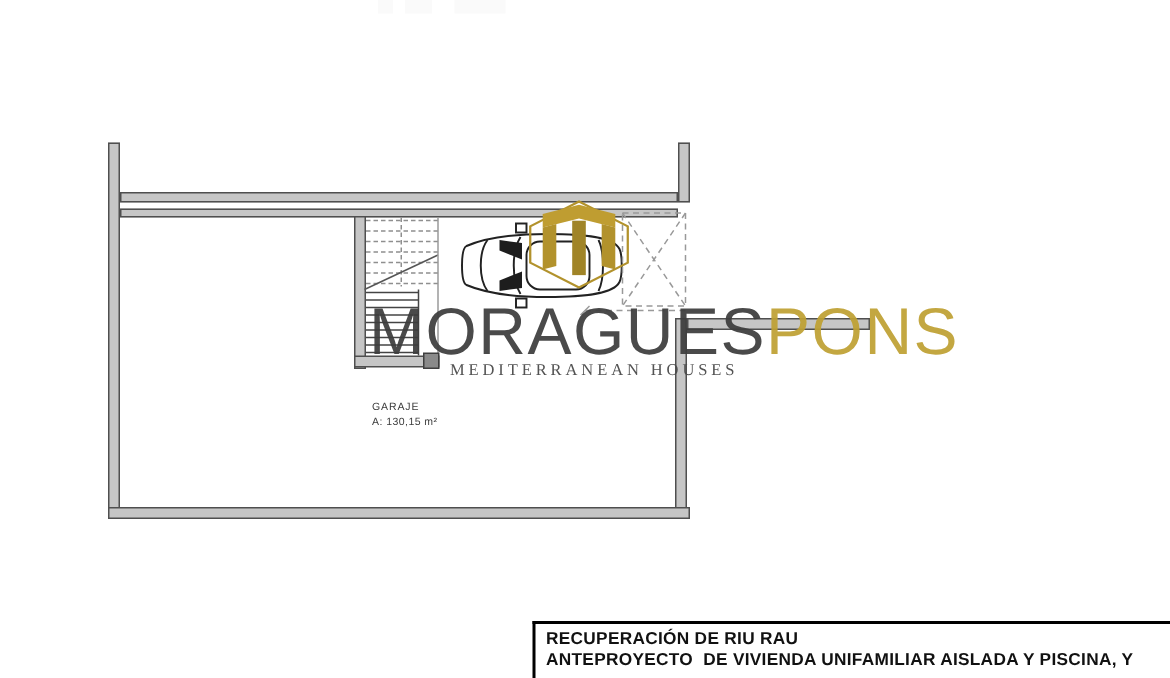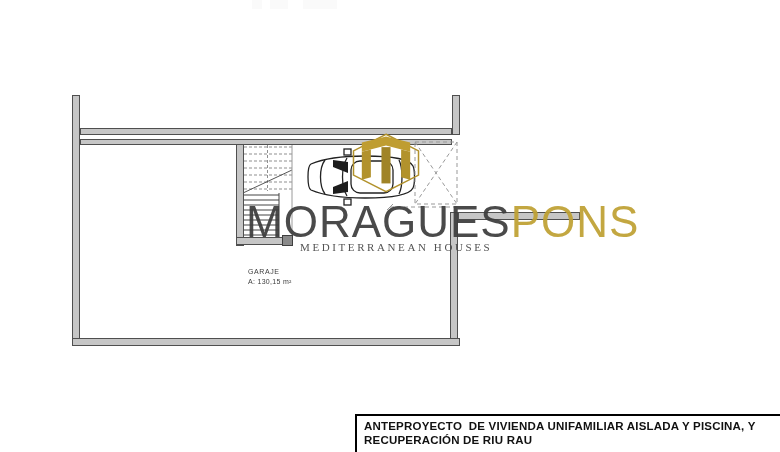--- a/index.html
+++ b/index.html
@@ -123,17 +123,17 @@
       <polygon points="18,26 30,23 30,60 18,63" fill="#b2922c"></polygon>
       <polygon points="70,23 82,26 82,63 70,60" fill="#b2922c"></polygon>
       <polygon points="44,20 56,20 56,68 44,68" fill="#a08427"></polygon>
     </svg>
 
     <div class="logo-text"><span>MORAGUES</span><span class="gold">PONS</span></div>
     <div class="logo-tagline">MEDITERRANEAN HOUSES</div>
   </div>
 
   <div class="titleblock">
+    <div>RECUPERACIÓN DE RIU RAU</div>
     <div>ANTEPROYECTO  DE VIVIENDA UNIFAMILIAR AISLADA Y PISCINA, Y</div>
-    <div>RECUPERACIÓN DE RIU RAU</div>
   </div>
 
 </div>
 
 </body></html>

